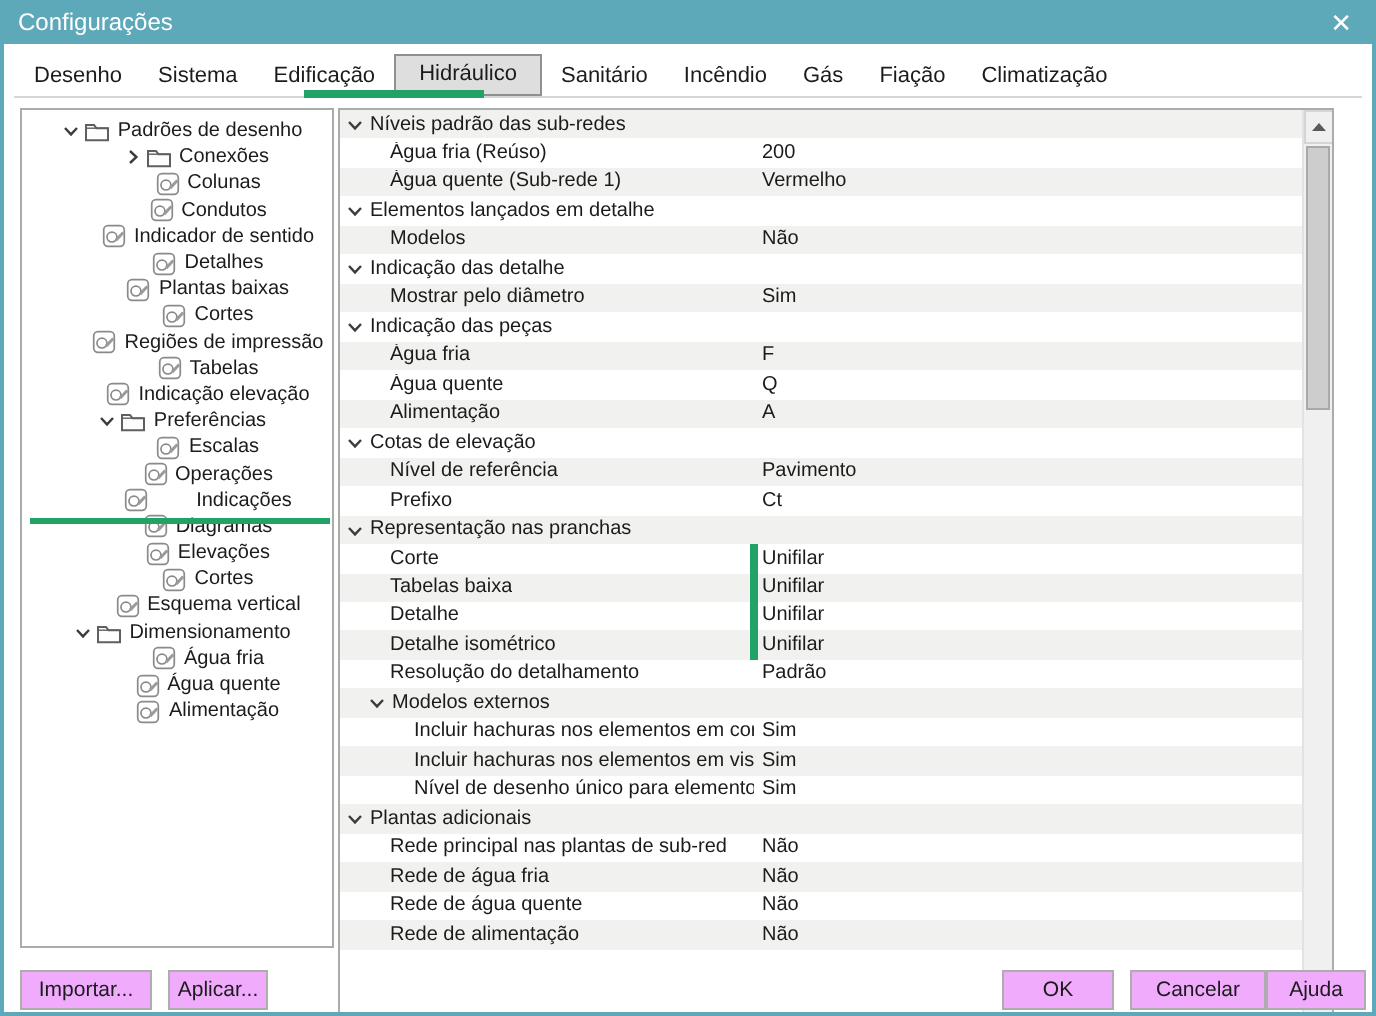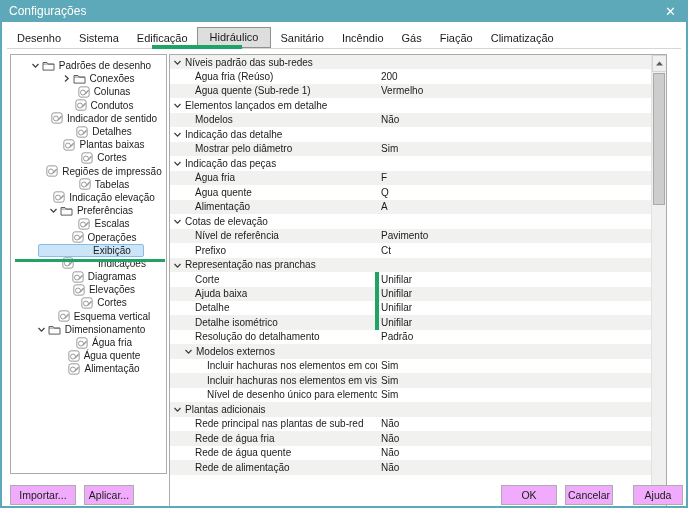--- a/index.html
+++ b/index.html
@@ -51,21 +51,21 @@
   .sb-btn{position:absolute;left:0;width:15px;height:17px;display:flex;align-items:center;justify-content:center;background:#f0f0f0;}
   .sb-up{top:0;border:1px solid #d5d5d5;}
   .sb-down{bottom:0;border:1px solid #d5d5d5;}
   .sb-thumb{position:absolute;left:1px;top:18px;width:12px;height:132px;background:#cdcdcd;border:1px solid #a9a9a9;}
   
   .btn{position:absolute;top:483px;height:20px;background:#f0abfc;border:1px solid #adadad;
     font-size:10.5px;display:flex;align-items:center;justify-content:center;font-family:"Liberation Sans",sans-serif;color:#1b1b1b;padding:0;}
   .btn-importar{left:8px;width:66px;}
   .btn-aplicar{left:82px;width:50px;}
   .btn-ok{left:499px;width:56px;}
-  .btn-cancelar{left:563px;width:48px;}
+  .btn-cancelar{left:563px;width:68px;}
   .btn-ajuda{left:631px;width:50px;}
 </style>
 </head>
 <body>
 
 <div class="window">
   <div class="titlebar">
     <span class="title-text">Configurações</span>
     <span class="close-btn">✕</span>
   </div>
@@ -231,31 +231,20 @@
         <div class="trow" style="padding-left: 30px;">
           <span class="ticon">
             <svg width="12" height="12" viewBox="0 0 14 14">
               <rect x="1" y="1" width="12" height="12" rx="2.5" fill="#fff" stroke="#8a8a8a"></rect>
               <circle cx="5.8" cy="7.6" r="2.9" fill="none" stroke="#8a8a8a"></circle>
               <path d="M7.6 8.8 L11.8 4.4 L13 5.6 L8.8 10 Z" fill="#9a9a9a"></path>
             </svg>
           </span>
           <span class="tlabel">Operações</span>
         </div>
-        <div class="trow" style="padding-left: 30px;">
-          <div class="selbox"></div>
-          <span class="ticon">
-            <svg width="12" height="12" viewBox="0 0 14 14">
-              <rect x="1" y="1" width="12" height="12" rx="2.5" fill="#fff" stroke="#8a8a8a"></rect>
-              <circle cx="5.8" cy="7.6" r="2.9" fill="none" stroke="#8a8a8a"></circle>
-              <path d="M7.6 8.8 L11.8 4.4 L13 5.6 L8.8 10 Z" fill="#9a9a9a"></path>
-            </svg>
-          </span>
-          <span class="tlabel">Exibição</span>
-        </div>
         <div class="trow" style="padding-left: 30px; gap: 20px;">
           <span class="ticon">
             <svg width="12" height="12" viewBox="0 0 14 14">
               <rect x="1" y="1" width="12" height="12" rx="2.5" fill="#fff" stroke="#8a8a8a"></rect>
               <circle cx="5.8" cy="7.6" r="2.9" fill="none" stroke="#8a8a8a"></circle>
               <path d="M7.6 8.8 L11.8 4.4 L13 5.6 L8.8 10 Z" fill="#9a9a9a"></path>
             </svg>
           </span>
           <span class="tlabel">Indicações</span>
         </div>
@@ -421,21 +410,21 @@
             </svg></span>
           <span class="glabel">Representação nas pranchas</span>
         </div>
         <div class="grow prop">
           <div class="valbar annot" style="background: rgb(33, 163, 102);"></div>
           <span class="glabel">Corte</span>
           <span class="gvalue">Unifilar</span>
         </div>
         <div class="grow prop alt">
           <div class="valbar annot" style="background: rgb(33, 163, 102);"></div>
-          <span class="glabel">Ajuda baixa</span>
+          <span class="glabel">Tabelas baixa</span>
           <span class="gvalue">Unifilar</span>
         </div>
         <div class="grow prop">
           <div class="valbar annot" style="background: rgb(33, 163, 102);"></div>
           <span class="glabel">Detalhe</span>
           <span class="gvalue">Unifilar</span>
         </div>
         <div class="grow prop alt">
           <div class="valbar annot" style="background: rgb(33, 163, 102);"></div>
           <span class="glabel">Detalhe isométrico</span>

